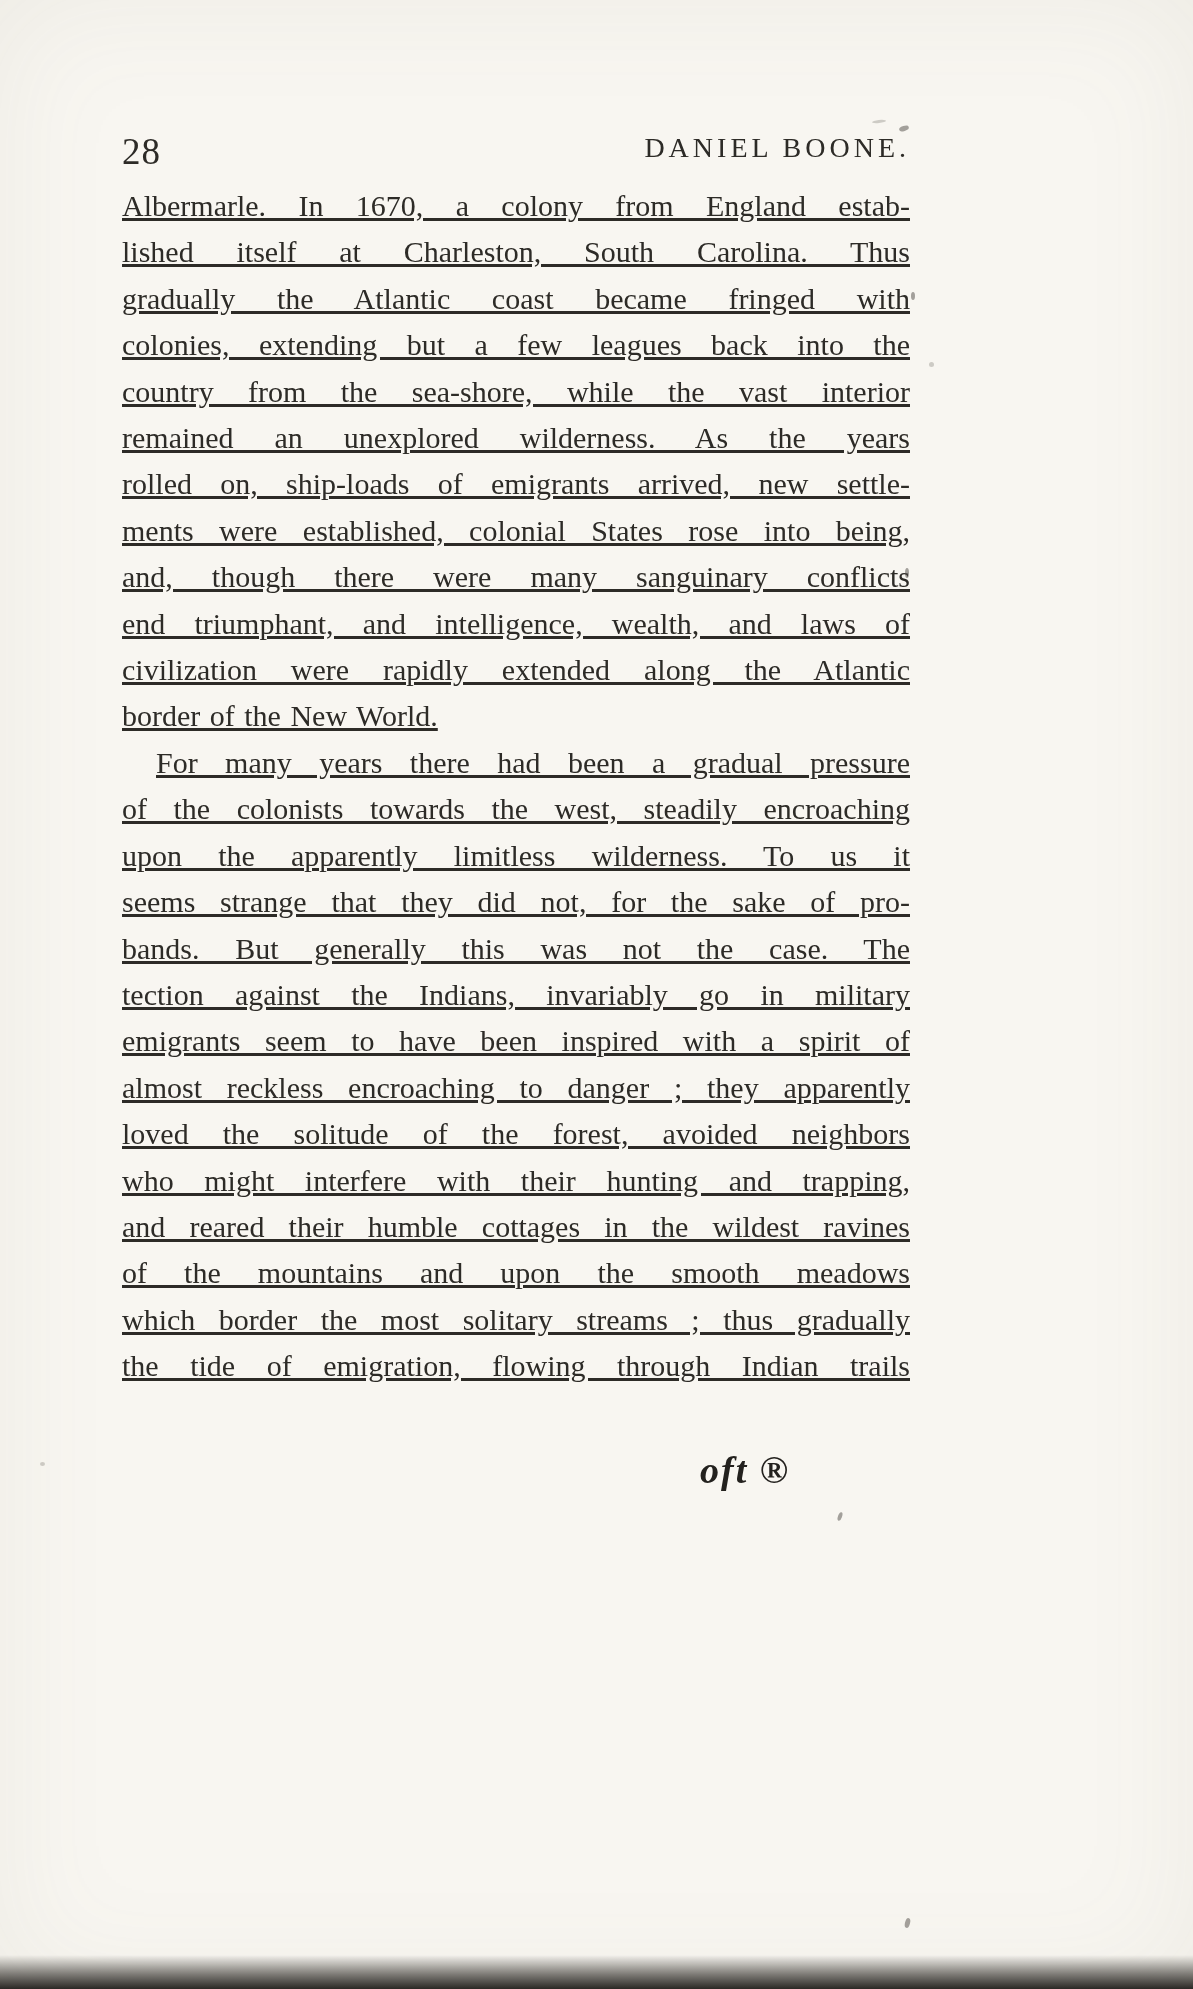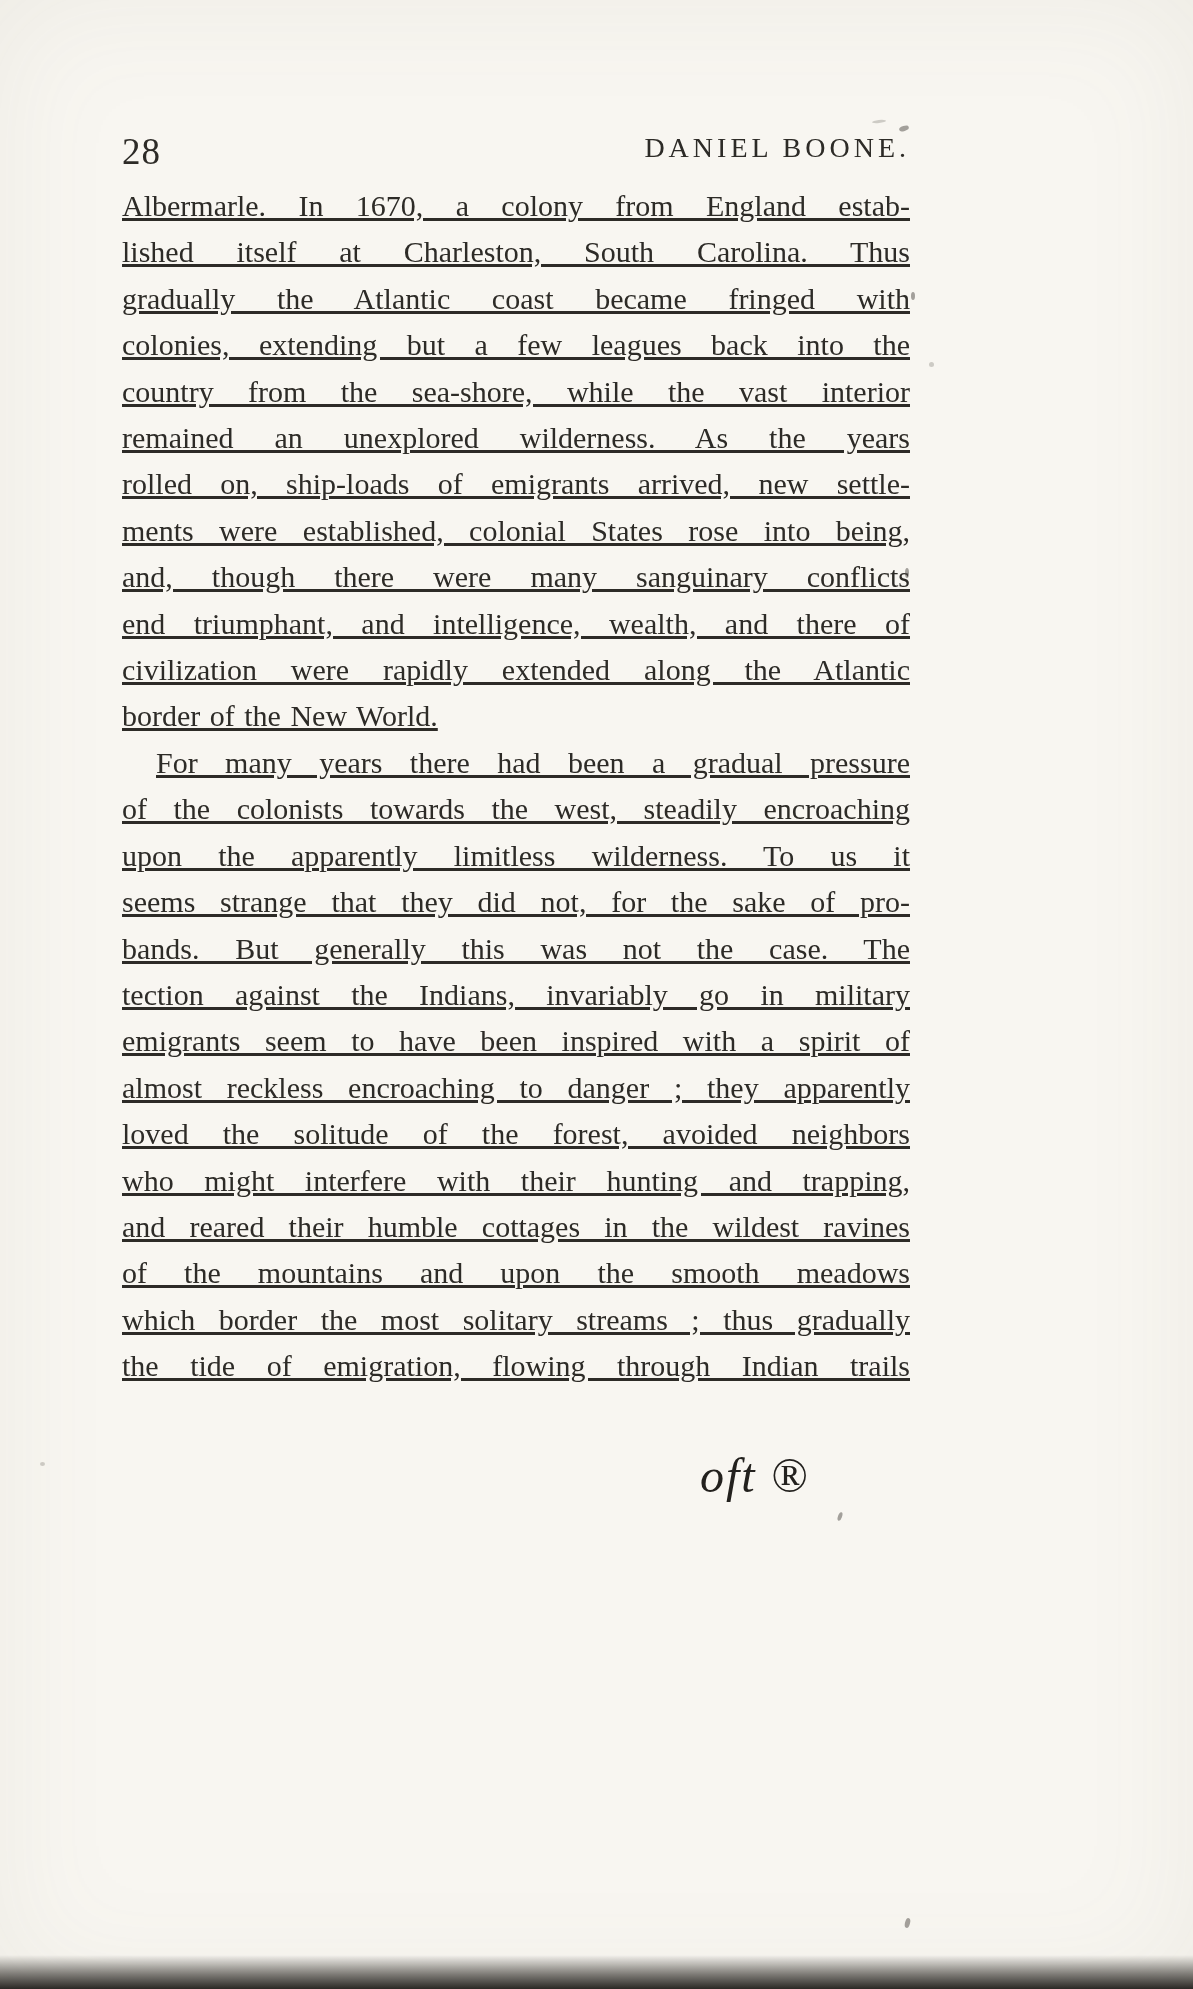--- a/index.html
+++ b/index.html
@@ -65,23 +65,23 @@
     text-align-last: left;
   }
   .line.first-indent {
     text-indent: 34px;
   }
   
   .footer-mark {
     position: absolute;
     left: 700px;
     top: 1448px;
-    font-size: 48px;
+    font-size: 38px;
     font-style: italic;
-    font-weight: normal;
+    font-weight: bold;
     color: #23211e;
     letter-spacing: 2px;
   }
   
   .scan-edge-bottom {
     position: absolute;
     left: 0;
     right: 0;
     bottom: 0;
     height: 34px;
@@ -115,21 +115,21 @@
       <div class="paragraph">
         <div class="line">Albermarle.  In 1670, a colony from England estab-</div>
         <div class="line">lished itself at Charleston, South Carolina.  Thus</div>
         <div class="line">gradually the Atlantic coast became fringed with</div>
         <div class="line">colonies, extending but a few leagues back into the</div>
         <div class="line">country from the sea-shore, while the vast interior</div>
         <div class="line">remained an unexplored wilderness.  As the years</div>
         <div class="line">rolled on, ship-loads of emigrants arrived, new settle-</div>
         <div class="line">ments were established, colonial States rose into being,</div>
         <div class="line">and, though there were many sanguinary conflicts</div>
-        <div class="line">end triumphant, and intelligence, wealth, and there of</div>
+        <div class="line">end triumphant, and intelligence, wealth, and laws of</div>
         <div class="line">civilization were rapidly extended along the Atlantic</div>
         <div class="line last-left">border of the New World.</div>
       </div>
       <div class="paragraph">
         <div class="line first-indent">For many years there had been a gradual pressure</div>
         <div class="line">of the colonists towards the west, steadily encroaching</div>
         <div class="line">upon the apparently limitless wilderness.  To us it</div>
         <div class="line">seems strange that they did not, for the sake of pro-</div>
         <div class="line">bands.  But generally this was not the case.  The</div>
         <div class="line">tection against the Indians, invariably go in military</div>

